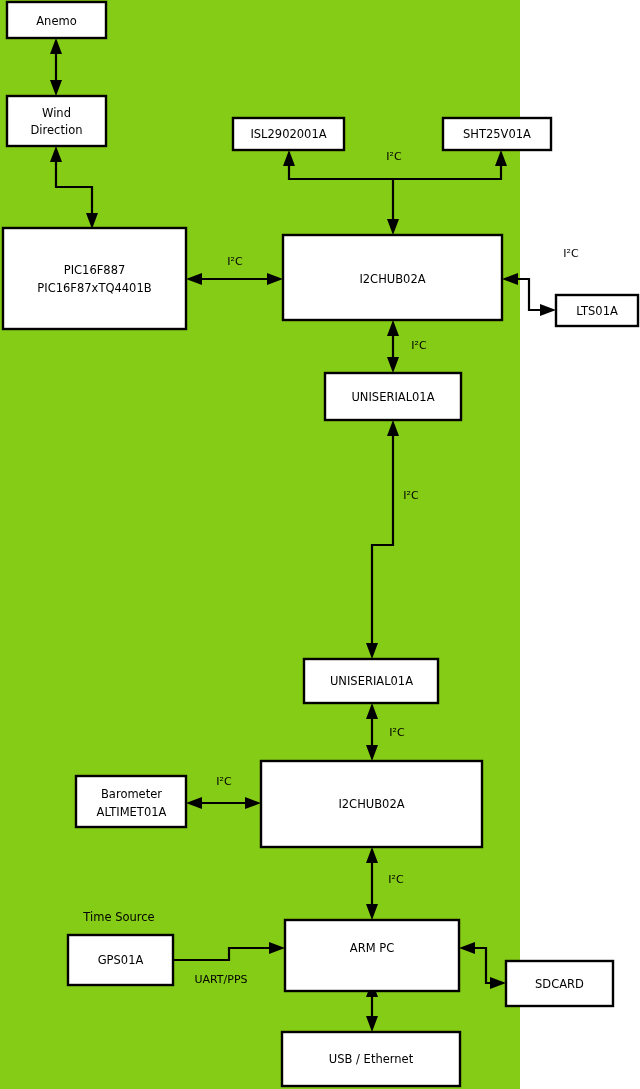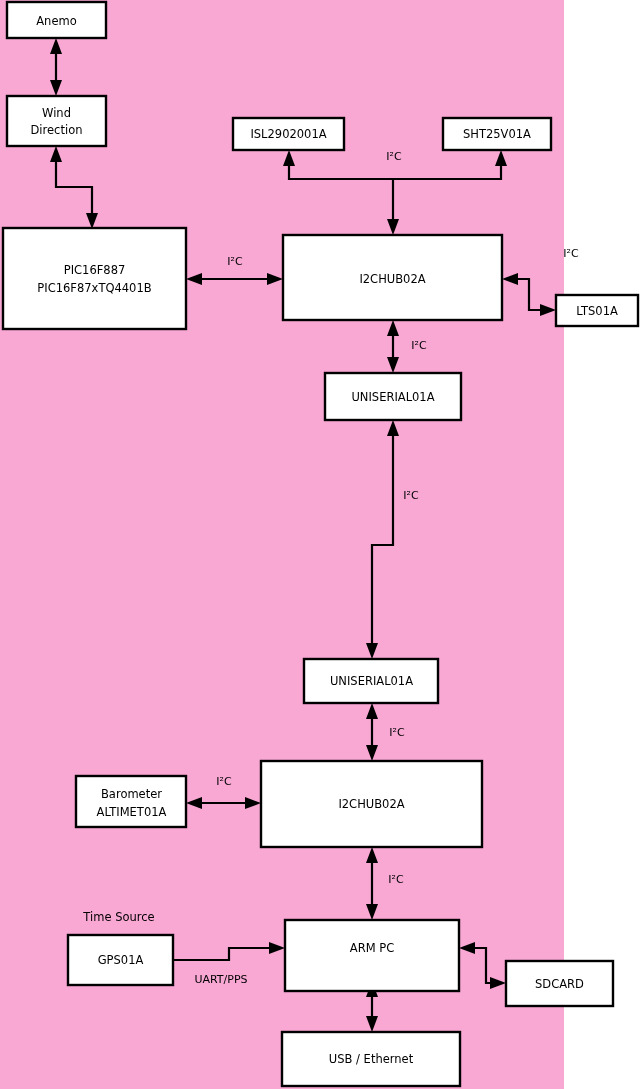--- a/index.html
+++ b/index.html
@@ -9,23 +9,23 @@
     background: #ffffff;
   }
   body {
     width: 640px;
     height: 1089px;
     overflow: hidden;
     font-family: "DejaVu Sans", sans-serif;
   }
   #diagram-root {
     position: relative;
-    width: 564px;
+    width: 520px;
     height: 1089px;
-    background: #f9a8d4;
+    background: #84cc16;
   }
   svg.diagram {
     display: block;
     width: 640px;
     height: 1089px;
   }
   .node-box {
     fill: #ffffff;
     stroke: #000000;
     stroke-width: 2.4;

